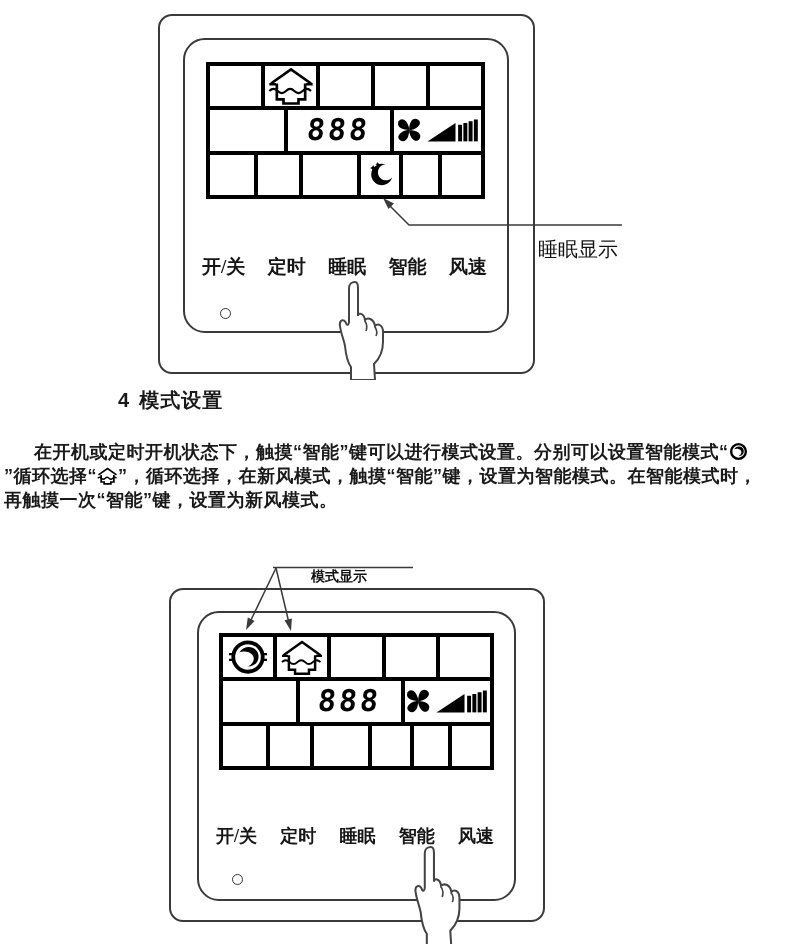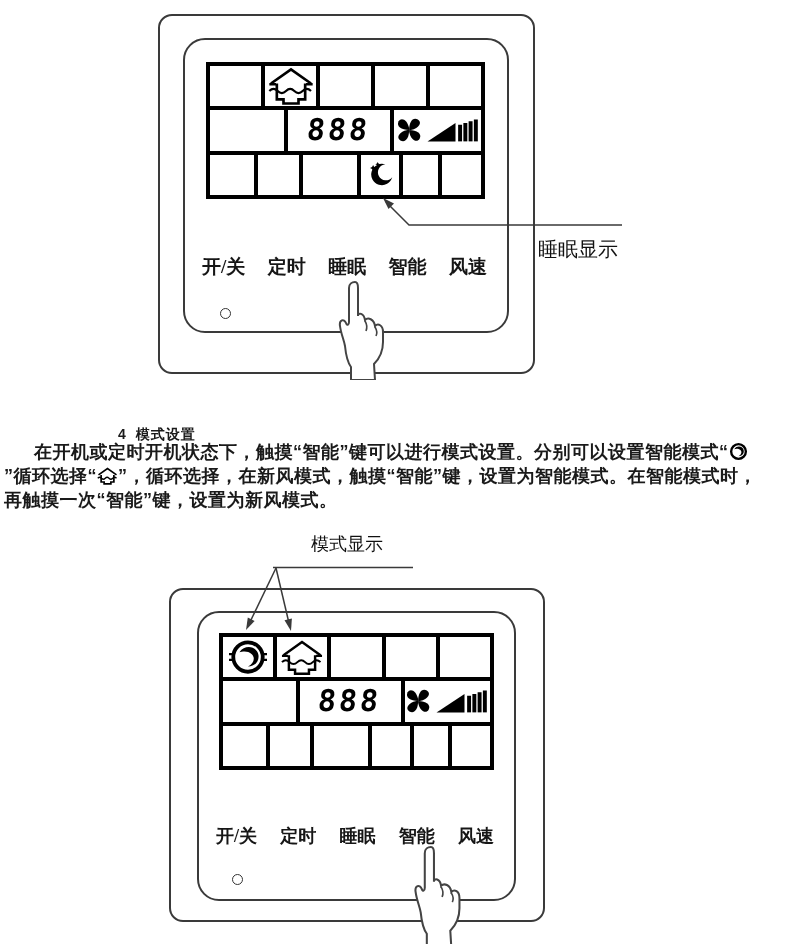--- a/index.html
+++ b/index.html
@@ -16,21 +16,21 @@
   .seg{display:inline-block;font-family:"DejaVu Sans Mono",monospace;font-weight:bold;
        font-size:30px;line-height:1;letter-spacing:3px;transform:skewX(-6deg);color:#000;}
   
   .keys{position:absolute;display:flex;justify-content:space-between;
         font-family:"Liberation Serif",serif;font-weight:600;color:#161616;white-space:nowrap;}
   .key{cursor:pointer;}
   .led{position:absolute;width:9px;height:9px;border:1.6px solid #333;border-radius:50%;background:#fff;}
   
   .callout{position:absolute;font-family:"Liberation Serif",serif;color:#111;white-space:nowrap;}
   
-  .heading{position:absolute;left:118px;top:426px;font-size:14px;font-weight:bold;letter-spacing:1px;}
+  .heading{position:absolute;left:118px;top:387px;font-size:20px;font-weight:bold;letter-spacing:1px;}
   .heading span{margin-right:9px;}
   .para{position:absolute;left:4px;top:440px;width:766px;font-size:18px;line-height:24px;
         font-weight:600;letter-spacing:0.5px;text-indent:30px;margin:0;}
   .inline-ico{display:inline-block;vertical-align:-3px;}
   svg{display:block;}
   .overlay{position:absolute;left:0;top:0;width:790px;height:944px;pointer-events:none;z-index:5;}
   .hand{position:absolute;z-index:6;}
 </style>
 </head>
 <body>
@@ -117,21 +117,21 @@
     <span>在开机或定时开机状态下，触摸“智能”键可以进行模式设置。分别可以设置智能模式“</span><span class="inline-ico"><svg width="19" height="19" viewBox="0 0 40 40">
           <circle cx="20" cy="20" r="15.5" fill="none" stroke="#000" stroke-width="5"></circle>
           <path d="M11 15 C17 6 30 9 31 18 C32 25 27 30 20 30 C26 27 28 21 24 17 C20 13 14 14 11 15 Z" fill="#000"></path>
         </svg></span><span>”循环选择“</span><span class="inline-ico"><svg width="21" height="18" viewBox="0 0 56 48">
           <path d="M4 21 L28 4 L52 21" fill="none" stroke="#000" stroke-width="4.5"></path>
           <path d="M11 21 V40 H19 V45 H37 V40 H45 V21" fill="none" stroke="#000" stroke-width="4.5"></path>
           <path d="M2 30 Q7 25 12 30 T22 30 T32 30 T42 30 T52 30" fill="none" stroke="#000" stroke-width="3.5"></path>
         </svg></span><span>”，循环选择，在新风模式，触摸“智能”键，设置为智能模式。在智能模式时，再触摸一次“智能”键，设置为新风模式。</span>
   </p>
 
-  <div class="callout" style="left:311px;top:532px;font-size:18px;">模式显示</div>
+  <div class="callout" style="left:311px;top:568px;font-size:14px;font-weight:bold;">模式显示</div>
 
   <div class="panel-outer" style="left:169px;top:588px;width:372px;height:330px;"></div>
   <div class="panel-inner" style="left:197px;top:611px;width:315px;height:286px;"></div>
 
   <div class="lcd" style="left:219px;top:633px;width:267px;height:129px;">
     <div class="lcd-row">
       <div class="cell">
         <span>
           <svg width="40" height="38" viewBox="0 0 40 40">
             <circle cx="20" cy="20" r="15.5" fill="none" stroke="#000" stroke-width="4"></circle>

